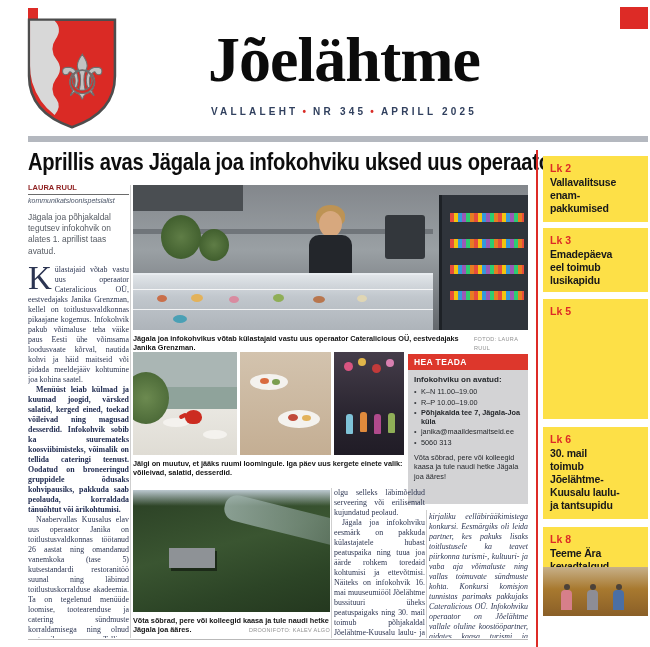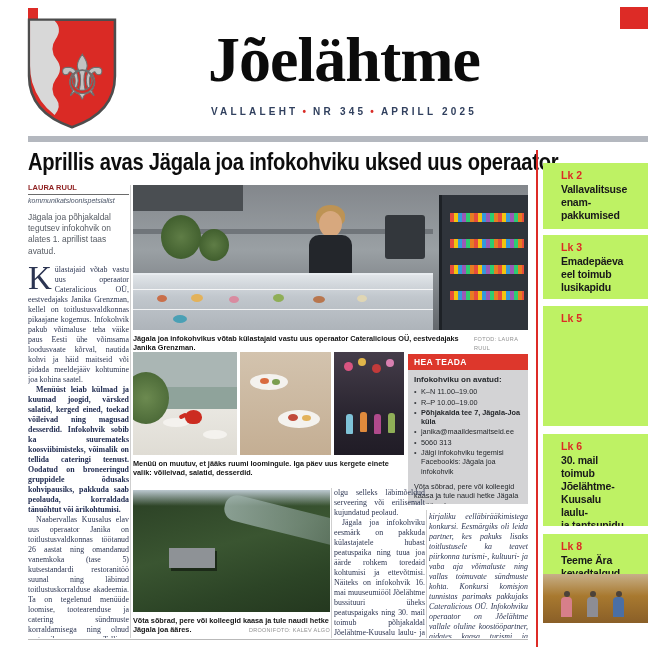--- a/index.html
+++ b/index.html
@@ -110,21 +110,21 @@
   .infobox li:before { content:"•"; position:absolute; left:0; top:0; color:#3a3d42; }
   .infobox li.b { font-weight:700; }
   .infobox-foot { margin-top:6px; }
   
   .col2 { position:absolute; left:334px; top:488px; width:91px; height:150px; overflow:hidden; }
   .col3 { position:absolute; left:429px; top:512px; width:99px; height:126px; overflow:hidden; }
   .italic { font-style:italic; }
   .bottom-rule { position:absolute; left:28px; top:639px; width:500px; height:1px; background:#b9b9b9; }
   
   .side-redline { position:absolute; left:536px; top:150px; width:2px; height:497px; background:#dd2b26; }
-  .sbox { position:absolute; left:543px; width:105px; background:#bef264; padding:6px 18px; overflow:hidden;margin-top:7px; }
+  .sbox { position:absolute; left:543px; width:105px; background:#fde047; padding:6px 7px; overflow:hidden; }
   .sbox .lk { color:#dd2b26; font-weight:700; font-size:10.5px; margin-bottom:2px; }
   .sbox .txt { font-weight:700; font-size:10.5px; line-height:13px; color:#18181a;
                letter-spacing:-0.2px; white-space:pre-line; }
   .sb1 { top:156px; height:66px; }
   .sb2 { top:228px; height:64px; }
   .sb3 { top:299px; height:120px; }
   .sb4 { top:427px; height:92px; }
   .sb5 { top:527px; height:89px; padding-bottom:0; }
 </style>
 </head>
@@ -217,33 +217,32 @@
     <div class="flower" style="left:10px;top:10px;width:9px;height:9px;background:#d85480;"></div>
     <div class="flower" style="left:24px;top:6px;width:8px;height:8px;background:#e0b54a;"></div>
     <div class="flower" style="left:38px;top:12px;width:9px;height:9px;background:#c23a3a;"></div>
     <div class="flower" style="left:52px;top:7px;width:8px;height:8px;background:#d87fb0;"></div>
     <div class="bottle" style="left:12px;top:62px;background:#7fc3d8;"></div>
     <div class="bottle" style="left:26px;top:60px;background:#e08a3c;"></div>
     <div class="bottle" style="left:40px;top:62px;background:#b04a8c;"></div>
     <div class="bottle" style="left:54px;top:61px;background:#8fae57;"></div>
   </div>
 
-  <div class="caption cap-menu">Menüü on muutuv, et jääks ruumi loomingule. Iga päev uus kergete einete valik: võileivad, salatid, desserdid.</div>
+  <div class="caption cap-menu">Jälgi on muutuv, et jääks ruumi loomingule. Iga päev uus kergete einete valik: võileivad, salatid, desserdid.</div>
 
   <div class="infobox">
     <div class="infobox-hd">HEA TEADA</div>
     <div class="infobox-body">
       <div class="infobox-title">Infokohviku on avatud:</div>
       <ul>
         <li>K–N 11.00–19.00</li>
         <li>R–P 10.00–19.00</li>
         <li class="b">Põhjakalda tee 7, Jägala-Joa küla</li>
         <li>janika@maaildesmaitseid.ee</li>
         <li>5060 313</li>
-        <li>Jälgi infokohviku tegemisi Facebookis: Jägala joa infokohvik</li>
       </ul>
       <div class="infobox-foot">Võta sõbrad, pere või kolleegid kaasa ja tule naudi hetke Jägala joa ääres!</div>
     </div>
   </div>
 
   <div class="photo ph-drone">
     <div class="haze"></div>
     <div class="river"></div>
     <div class="roof"></div>
   </div>

